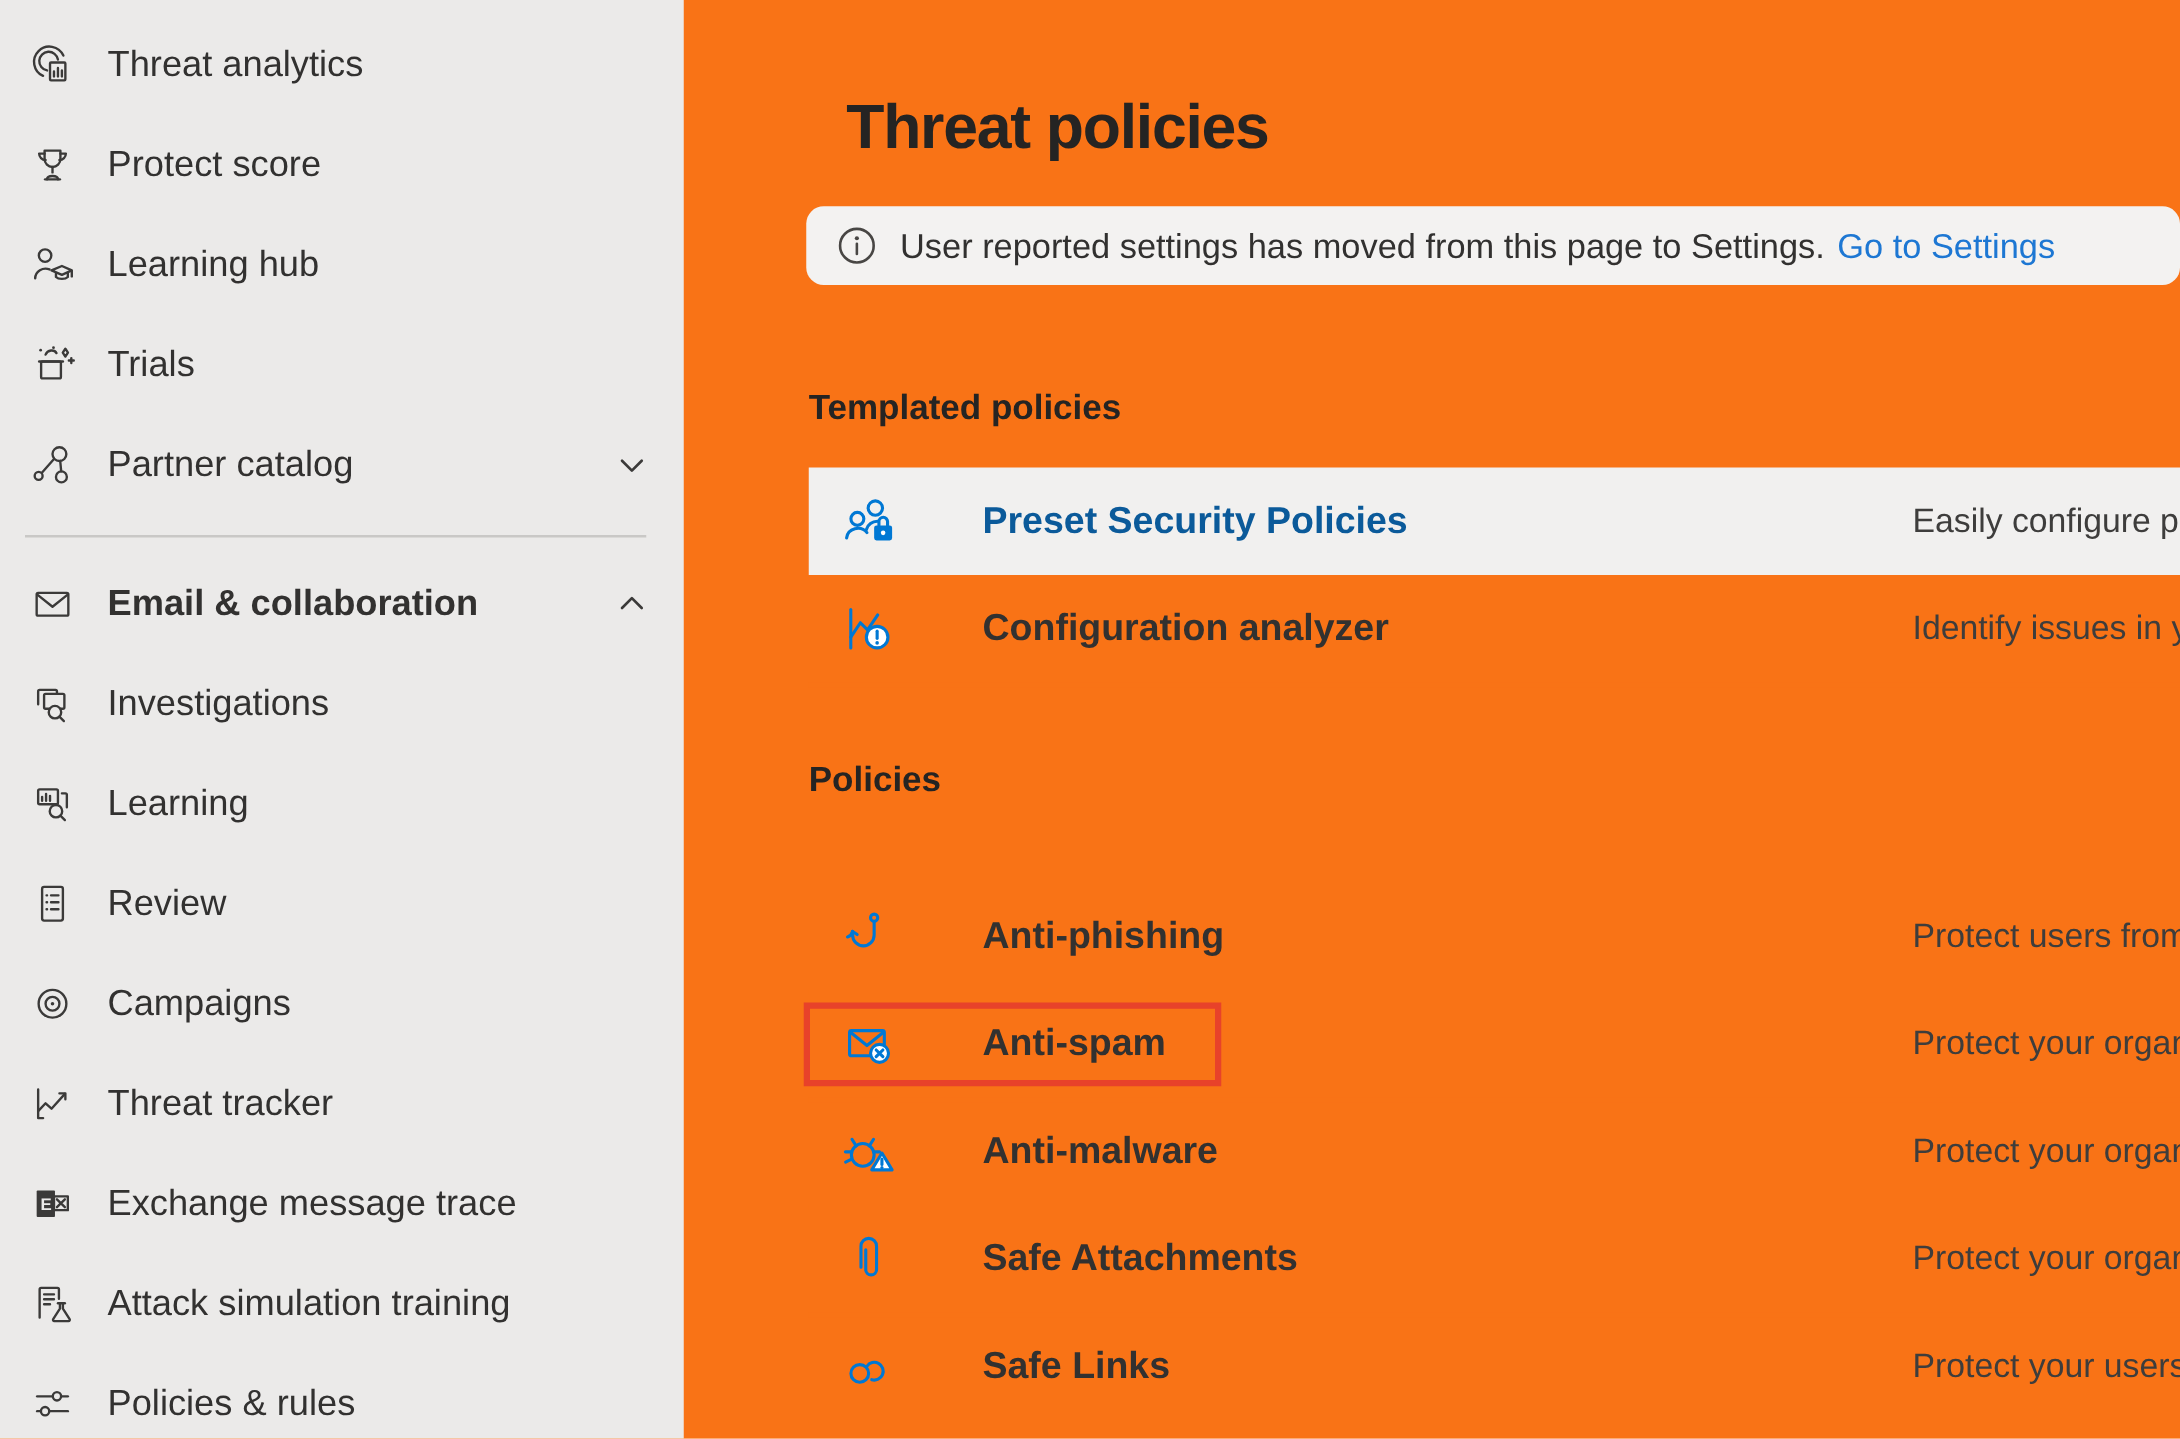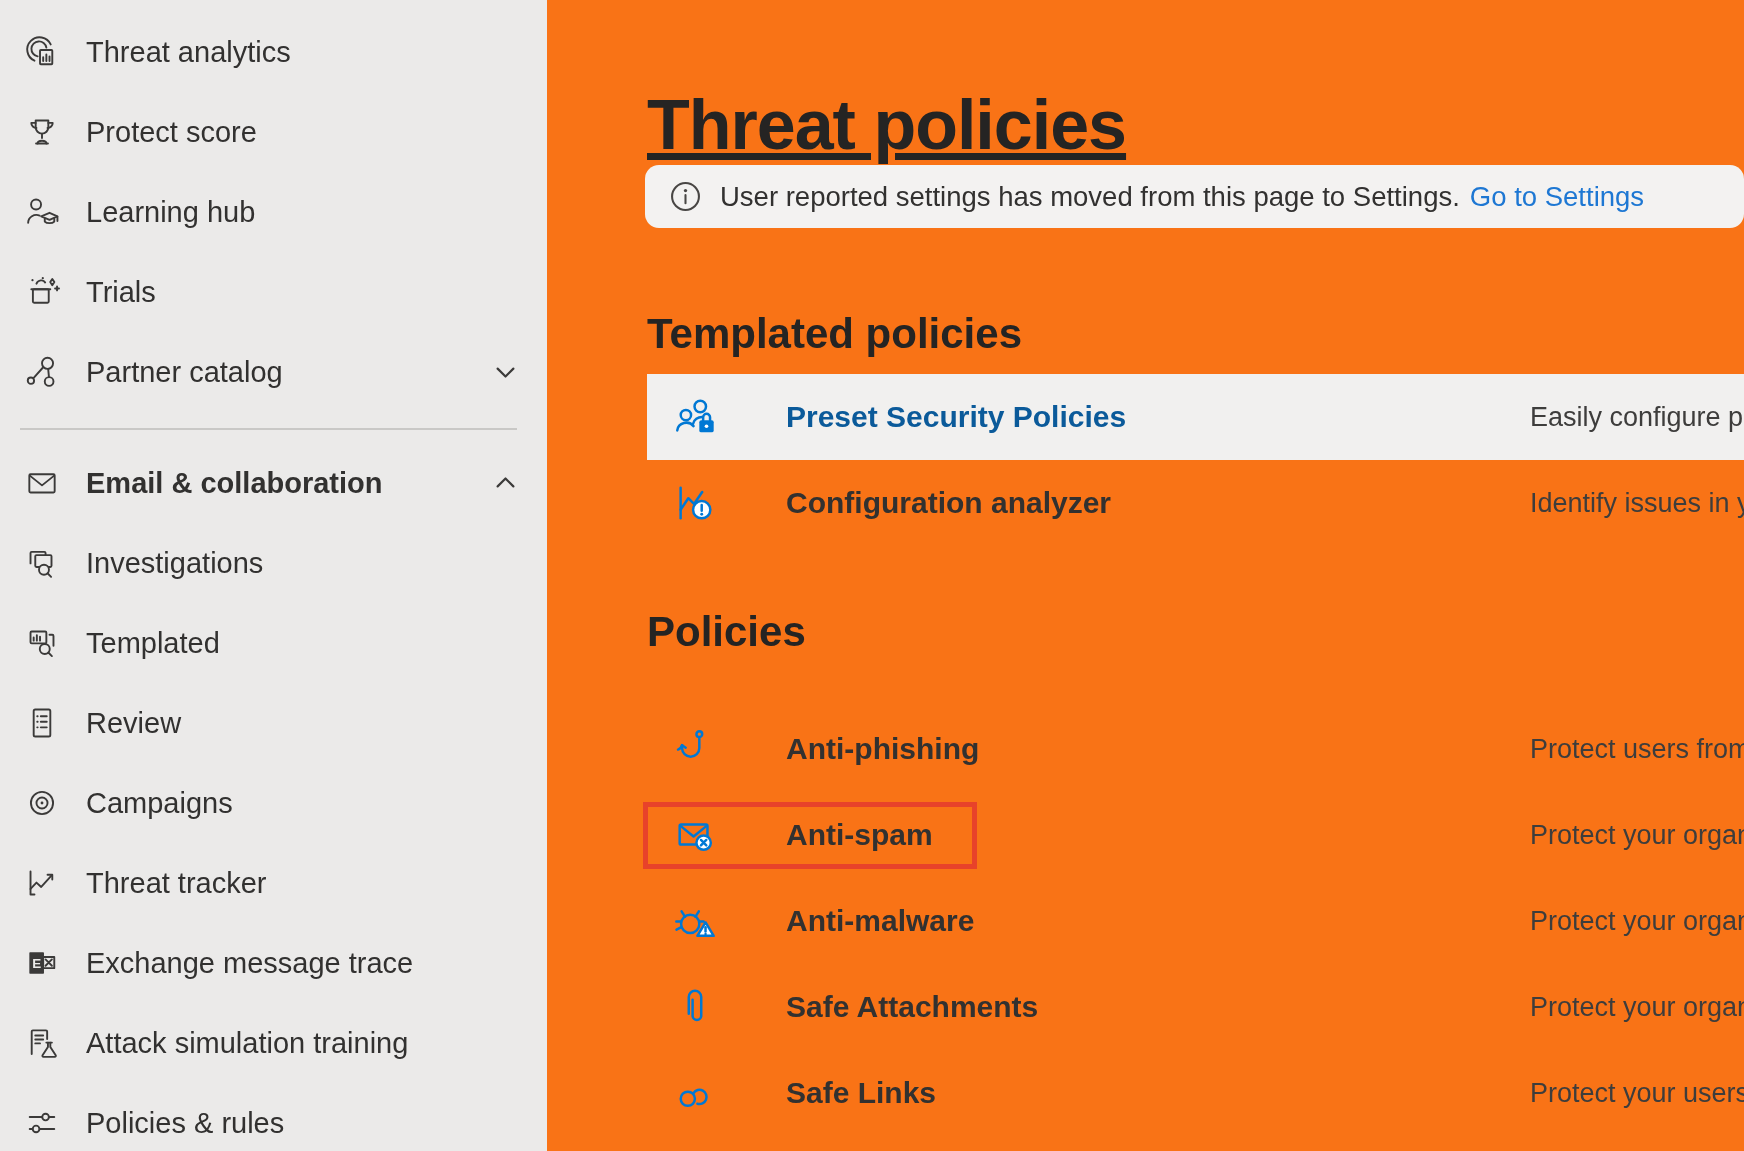--- a/index.html
+++ b/index.html
@@ -11,26 +11,26 @@
   }
   
   #sidebar{position:absolute;left:0;top:0;width:547px;height:1151px;background:#ebeae9;}
   .side-item{position:absolute;left:0;width:547px;height:80px;display:flex;align-items:center;cursor:pointer;}
   .s-icon{width:40px;margin-left:22px;display:flex;justify-content:center;align-items:center;flex:none;}
   .s-label{margin-left:24px;font-size:29px;color:#323130;white-space:nowrap;}
   .s-label.bold{font-weight:700;}
   .s-chev{position:absolute;right:28px;top:50%;transform:translateY(-50%);display:flex;}
   .side-divider{position:absolute;left:20px;top:428px;width:497px;height:2px;background:#c9c8c6;}
   
-  #page-title{position:absolute;left:647px;top:38px;font-size:70px;font-weight:700;color:#252423;letter-spacing:-1px;text-decoration:underline;}
+  #page-title{position:absolute;left:677px;top:38px;font-size:50px;font-weight:700;color:#252423;letter-spacing:-1px;}
   #banner{position:absolute;left:645px;top:165px;width:1099px;height:63px;background:#f3f2f1;display:flex;align-items:center;border-radius:14px;}
   #banner .b-icon{margin-left:25px;display:flex;flex:none;}
   #banner .b-text{margin-left:19px;font-size:27.5px;color:#323130;white-space:nowrap;}
   #banner .b-link{font-size:27.5px;color:#1d77d3;margin-left:10px;white-space:nowrap;cursor:pointer;}
-  .sec-heading{position:absolute;left:647px;font-size:42px;font-weight:700;color:#252423;white-space:nowrap;}
+  .sec-heading{position:absolute;left:647px;font-size:28px;font-weight:700;color:#252423;white-space:nowrap;}
   #heading-templated{top:310px;}
   #heading-policies{top:608px;}
   .list-row{position:absolute;left:647px;width:1097px;height:86px;cursor:pointer;}
   .list-row.highlight{background:#f1f0ef;}
   .list-row.bordered{border-bottom:4px solid #f97316;}
   .r-icon{position:absolute;left:25px;top:50%;transform:translateY(-50%);width:46px;display:flex;justify-content:center;}
   .r-title{position:absolute;left:139px;top:50%;transform:translateY(-50%);font-size:30px;font-weight:700;color:#323130;white-space:nowrap;}
   .r-title.link{color:#0b5a9a;}
   .r-desc{position:absolute;left:883px;top:50%;transform:translateY(-50%);font-size:27px;color:#3e3d3c;white-space:nowrap;}
   #red-box{position:absolute;left:-4px;top:10px;width:334px;height:67px;border:5px solid #e8422a;box-sizing:border-box;pointer-events:none;}
@@ -146,21 +146,21 @@
     <div class="side-item" style="top:603px">
       <span class="s-icon">
         <svg viewBox="0 0 48 48" width="38" height="38" stroke="#3b3a39" fill="none" stroke-width="2.4" stroke-linecap="round" stroke-linejoin="round">
           <rect x="9.5" y="9.5" width="20" height="15" rx="1.5"></rect>
           <path d="M13.5 21 v-4 M17.5 21 v-7 M21.5 21 v-5"></path>
           <path d="M33.5 13.5 h3.5 a1.5 1.5 0 0 1 1.5 1.5 v12.5"></path>
           <circle cx="27.5" cy="31.5" r="6.3" fill="#ebeae9"></circle>
           <path d="M32 36 l4.5 4.5"></path>
         </svg>
       </span>
-      <span class="s-label">Templated</span>
+      <span class="s-label">Learning</span>
     </div>
 
     <div class="side-item" style="top:683px">
       <span class="s-icon">
         <svg viewBox="0 0 48 48" width="38" height="38" stroke="#3b3a39" fill="none" stroke-width="2.4" stroke-linecap="round" stroke-linejoin="round">
           <rect x="13.5" y="7" width="21" height="34" rx="2"></rect>
           <path d="M18 15.5 h0.5 M22.5 15.5 h7.5"></path>
           <path d="M18 22.5 h0.5 M22.5 22.5 h7.5"></path>
           <path d="M18 29.5 h0.5 M22.5 29.5 h7.5"></path>
         </svg>

